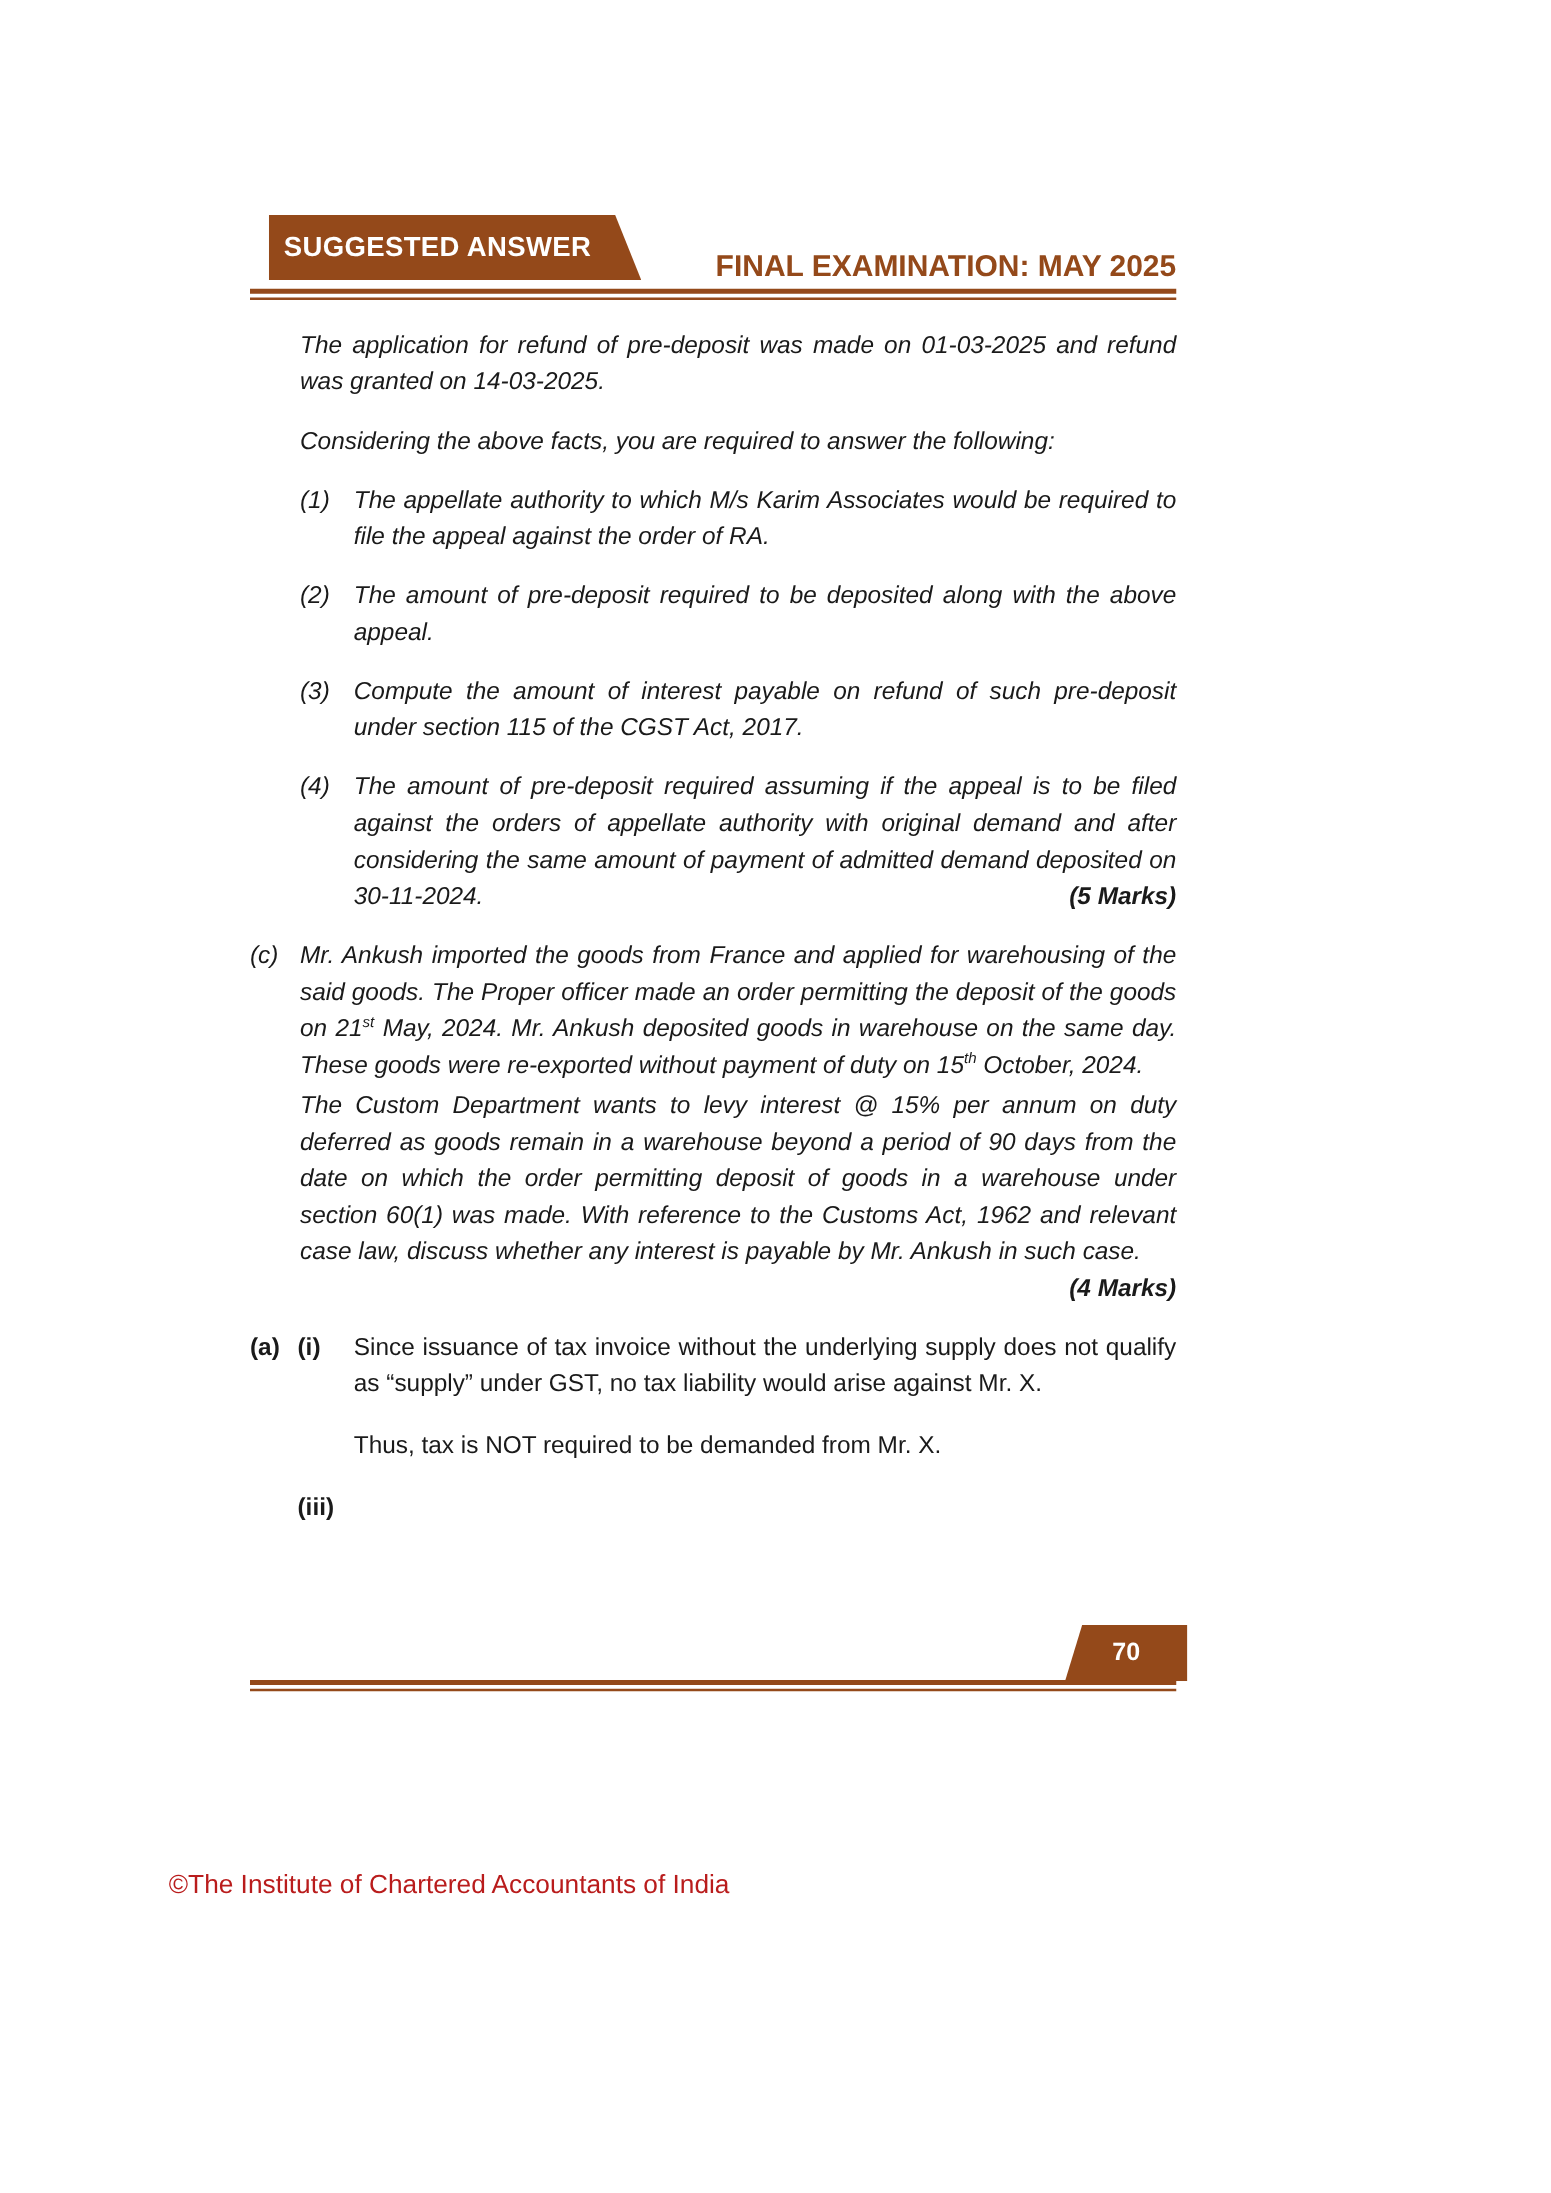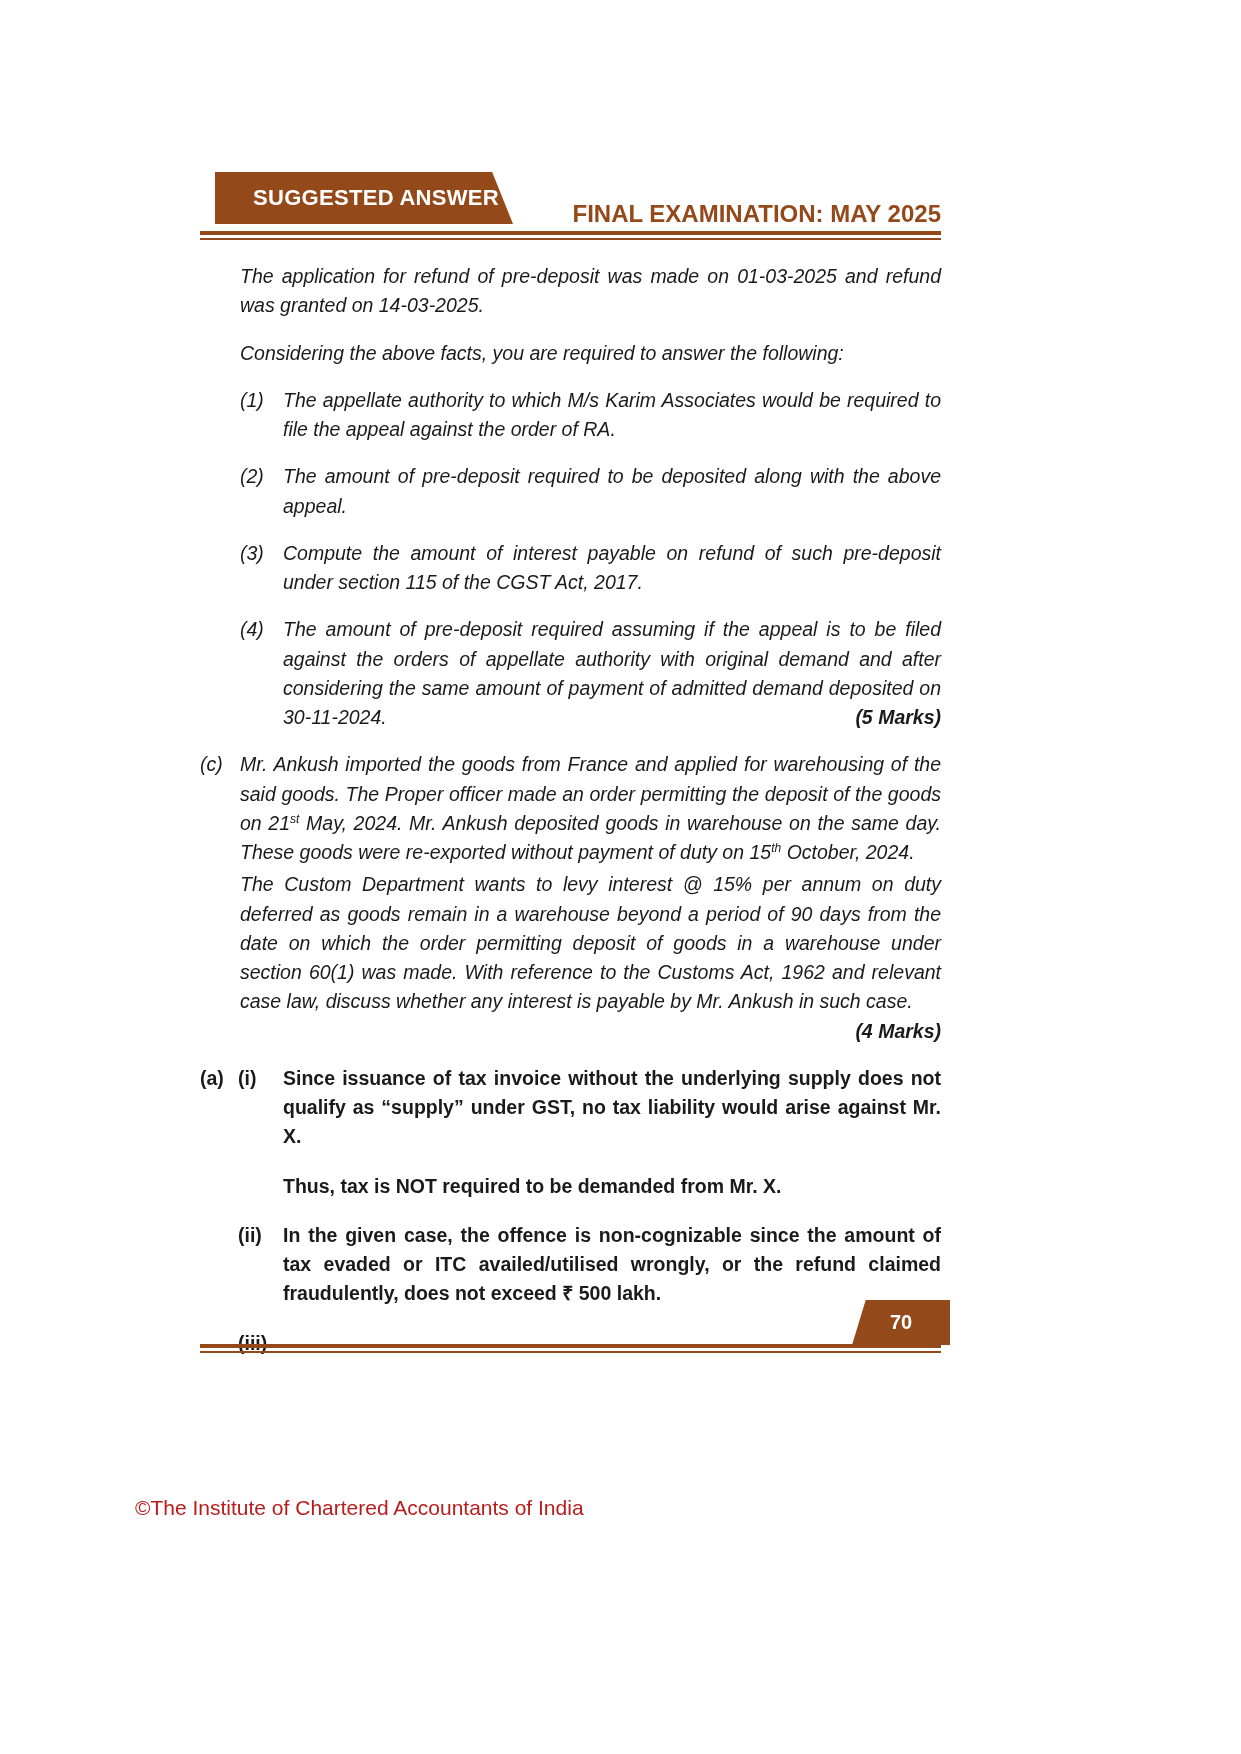--- a/index.html
+++ b/index.html
@@ -20,21 +20,21 @@
   .banner {
     position: absolute;
     left: 215px;
     top: 172px;
     width: 298px;
     height: 52px;
     background: var(--brand);
     clip-path: polygon(0 0, 93% 0, 100% 100%, 0 100%);
     display: flex;
     align-items: center;
-    padding-left: 38px;
+    padding-left: 12px;
     color: #ffffff;
     font-weight: bold;
     font-size: 22px;
     letter-spacing: 0.3px;
   }
   .exam-title {
     position: absolute;
     left: 200px;
     top: 200px;
     width: 741px;
@@ -75,21 +75,21 @@
   .c-body .para:last-child { margin-bottom: 0; }
   .marks { float: right; font-weight: bold; }
   sup { font-size: 0.62em; vertical-align: super; line-height: 0; }
 
   .answer-section { font-style: normal; }
   .answer-heading { font-weight: bold; margin: 6px 0 18px 0; }
   .a-item { display: flex; margin-bottom: 20px; }
   .a-outer { flex: 0 0 38px; font-weight: bold; }
   .a-inner { flex: 0 0 45px; font-weight: bold; }
   .a-body { flex: 1; }
-  .a-body .para { margin-bottom: 20px; font-weight: bold; }
+  .a-body .para { margin-bottom: 20px; }
   .a-body .para:last-child { margin-bottom: 0; }
 
   
   .page-number-box {
     position: absolute;
     left: 852px;
     top: 1300px;
     width: 98px;
     height: 45px;
     background: var(--brand);
@@ -167,27 +167,20 @@
 
       <div class="a-item">
         <span class="a-outer">(a)</span>
         <span class="a-inner">(i)</span>
         <span class="a-body">
           <span class="para" style="display:block">Since issuance of tax invoice without the underlying supply does not qualify as “supply” under GST, no tax liability would arise against Mr. X.</span>
           <span class="para" style="display:block">Thus, tax is NOT required to be demanded from Mr. X.</span>
         </span>
       </div>
 
-      <div class="a-item">
-        <span class="a-outer"></span>
-        <span class="a-inner">(ii)</span>
-        <span class="a-body">
-          <span class="para" style="display:block">In the given case, the offence is non-cognizable since the amount of tax evaded or ITC availed/utilised wrongly, or the refund claimed fraudulently, does not exceed ₹ 500 lakh.</span>
-        </span>
-      </div>
 
       <div class="a-item">
         <span class="a-outer"></span>
         <span class="a-inner">(iii)</span>
       </div>
     </div>
 
   </div>
 
   <div class="page-number-box">

